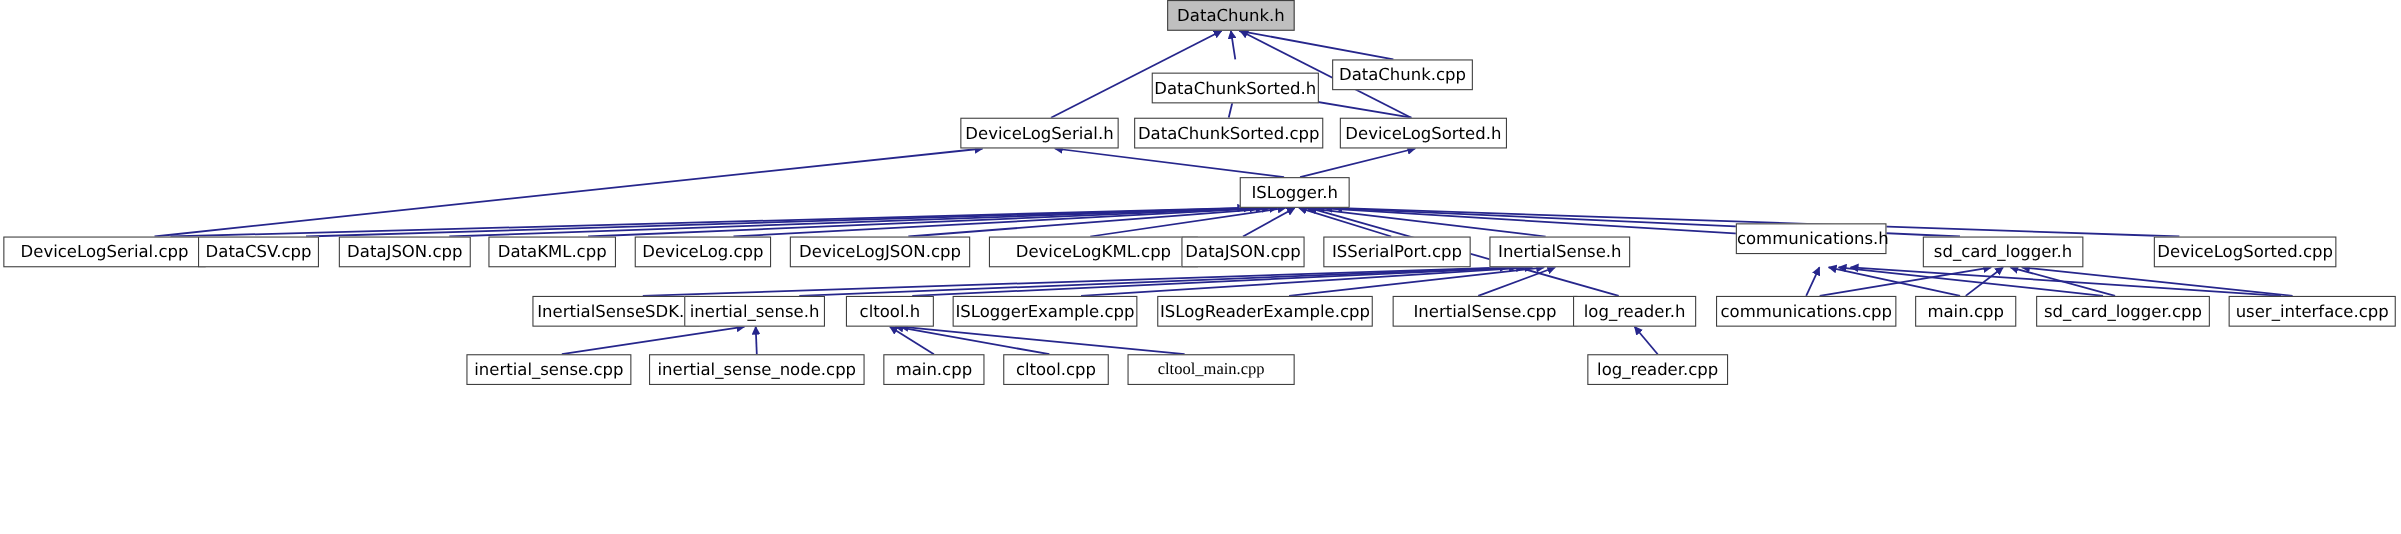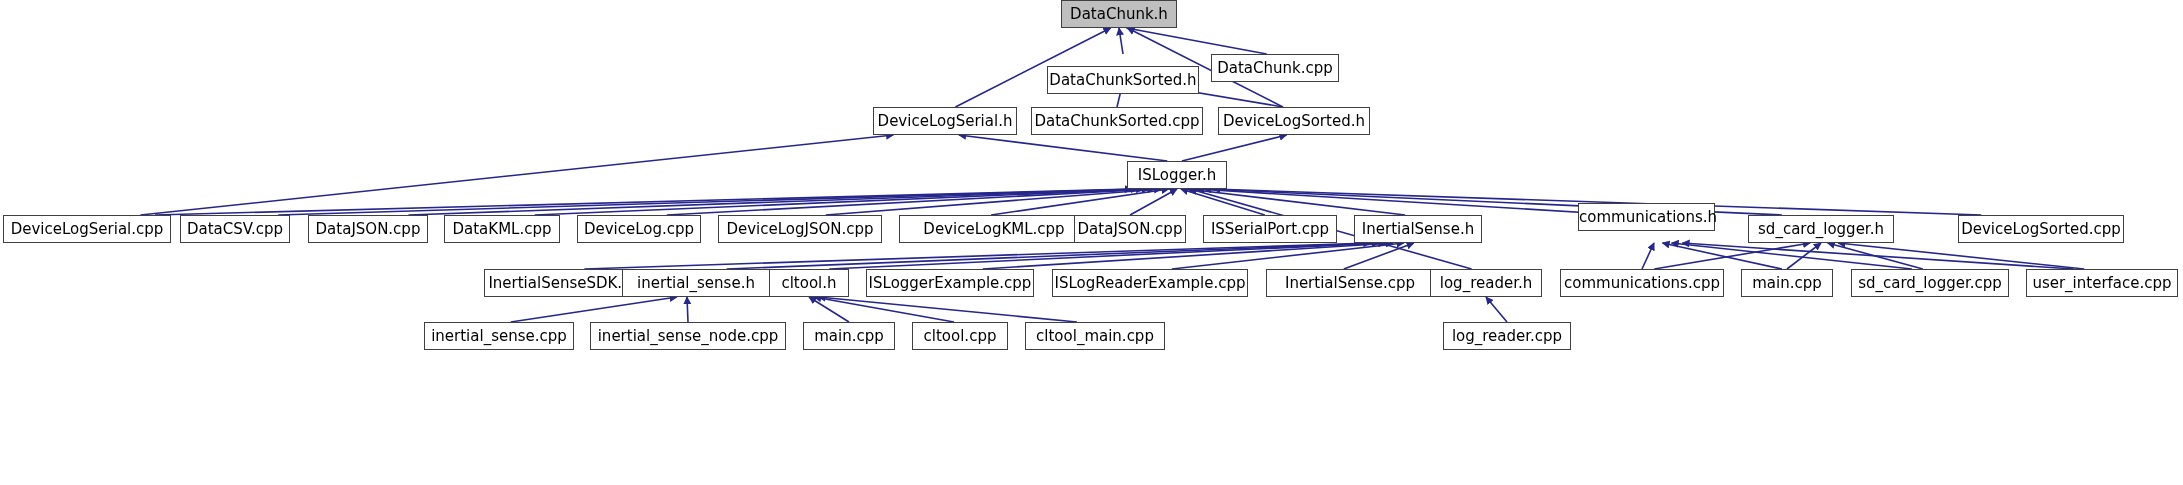--- a/index.html
+++ b/index.html
@@ -87,44 +87,44 @@
       </g>
   </svg>
   <div id="node-layer">
       <div class="node root" style="left: 1061px; top: 0px; width: 116px;">DataChunk.h</div>
       <div class="node" style="left: 1047px; top: 54px; width: 152px; margin-top: 12px;">DataChunkSorted.h</div>
       <div class="node" style="left: 1211px; top: 54px; width: 128px;">DataChunk.cpp</div>
       <div class="node" style="left: 873px; top: 107px; width: 144px;">DeviceLogSerial.h</div>
       <div class="node" style="left: 1031px; top: 107px; width: 172px;">DataChunkSorted.cpp</div>
       <div class="node" style="left: 1218px; top: 107px; width: 152px;">DeviceLogSorted.h</div>
       <div class="node" style="left: 1127px; top: 161px; width: 100px;">ISLogger.h</div>
-      <div class="node" style="left: 3px; top: 215px; width: 168px;">DeviceLogSerial.cpp</div>
+      <div class="node" style="left: 3px; top: 215px; width: 184px;">DeviceLogSerial.cpp</div>
       <div class="node" style="left: 180px; top: 215px; width: 110px;">DataCSV.cpp</div>
       <div class="node" style="left: 308px; top: 215px; width: 120px;">DataJSON.cpp</div>
       <div class="node" style="left: 444px; top: 215px; width: 116px;">DataKML.cpp</div>
       <div class="node" style="left: 577px; top: 215px; width: 124px;">DeviceLog.cpp</div>
       <div class="node" style="left: 718px; top: 215px; width: 164px;">DeviceLogJSON.cpp</div>
       <div class="node" style="left: 899px; top: 215px; width: 190px;">DeviceLogKML.cpp</div>
       <div class="node" style="left: 1074px; top: 215px; width: 112px;">DataJSON.cpp</div>
       <div class="node" style="left: 1203px; top: 215px; width: 134px;">ISSerialPort.cpp</div>
       <div class="node" style="left: 1354px; top: 215px; width: 128px;">InertialSense.h</div>
       <div class="node" style="left: 1578px; top: 203px; width: 137px;">communications.h</div>
       <div class="node" style="left: 1748px; top: 215px; width: 146px;">sd_card_logger.h</div>
       <div class="node" style="left: 1958px; top: 215px; width: 166px;">DeviceLogSorted.cpp</div>
       <div class="node" style="left: 452px; top: 269px; width: 152px; margin-left: 32px;">InertialSenseSDK.h</div>
-      <div class="node" style="left: 622px; top: 269px; width: 148px;">inertial_sense.h</div>
+      <div class="node" style="left: 622px; top: 269px; width: 128px;">inertial_sense.h</div>
       <div class="node" style="left: 769px; top: 269px; width: 80px;">cltool.h</div>
       <div class="node" style="left: 866px; top: 269px; width: 168px;">ISLoggerExample.cpp</div>
       <div class="node" style="left: 1052px; top: 269px; width: 196px;">ISLogReaderExample.cpp</div>
       <div class="node" style="left: 1266px; top: 269px; width: 168px;">InertialSense.cpp</div>
       <div class="node" style="left: 1430px; top: 269px; width: 112px;">log_reader.h</div>
       <div class="node" style="left: 1560px; top: 269px; width: 164px;">communications.cpp</div>
       <div class="node" style="left: 1741px; top: 269px; width: 92px;">main.cpp</div>
       <div class="node" style="left: 1851px; top: 269px; width: 158px;">sd_card_logger.cpp</div>
       <div class="node" style="left: 2026px; top: 269px; width: 152px;">user_interface.cpp</div>
       <div class="node" style="left: 424px; top: 322px; width: 150px;">inertial_sense.cpp</div>
       <div class="node" style="left: 590px; top: 322px; width: 196px;">inertial_sense_node.cpp</div>
       <div class="node" style="left: 803px; top: 322px; width: 92px;">main.cpp</div>
       <div class="node" style="left: 912px; top: 322px; width: 96px;">cltool.cpp</div>
-      <div class="node" style="left: 1025px; top: 322px; width: 140px;">cltool_main.cpp</div>
+      <div class="node" style="left: 1025px; top: 322px; width: 152px; font-family: Liberation Serif, serif;">cltool_main.cpp</div>
       <div class="node" style="left: 1443px; top: 322px; width: 128px;">log_reader.cpp</div>
     </div>
 </div>
 
 </body></html>

